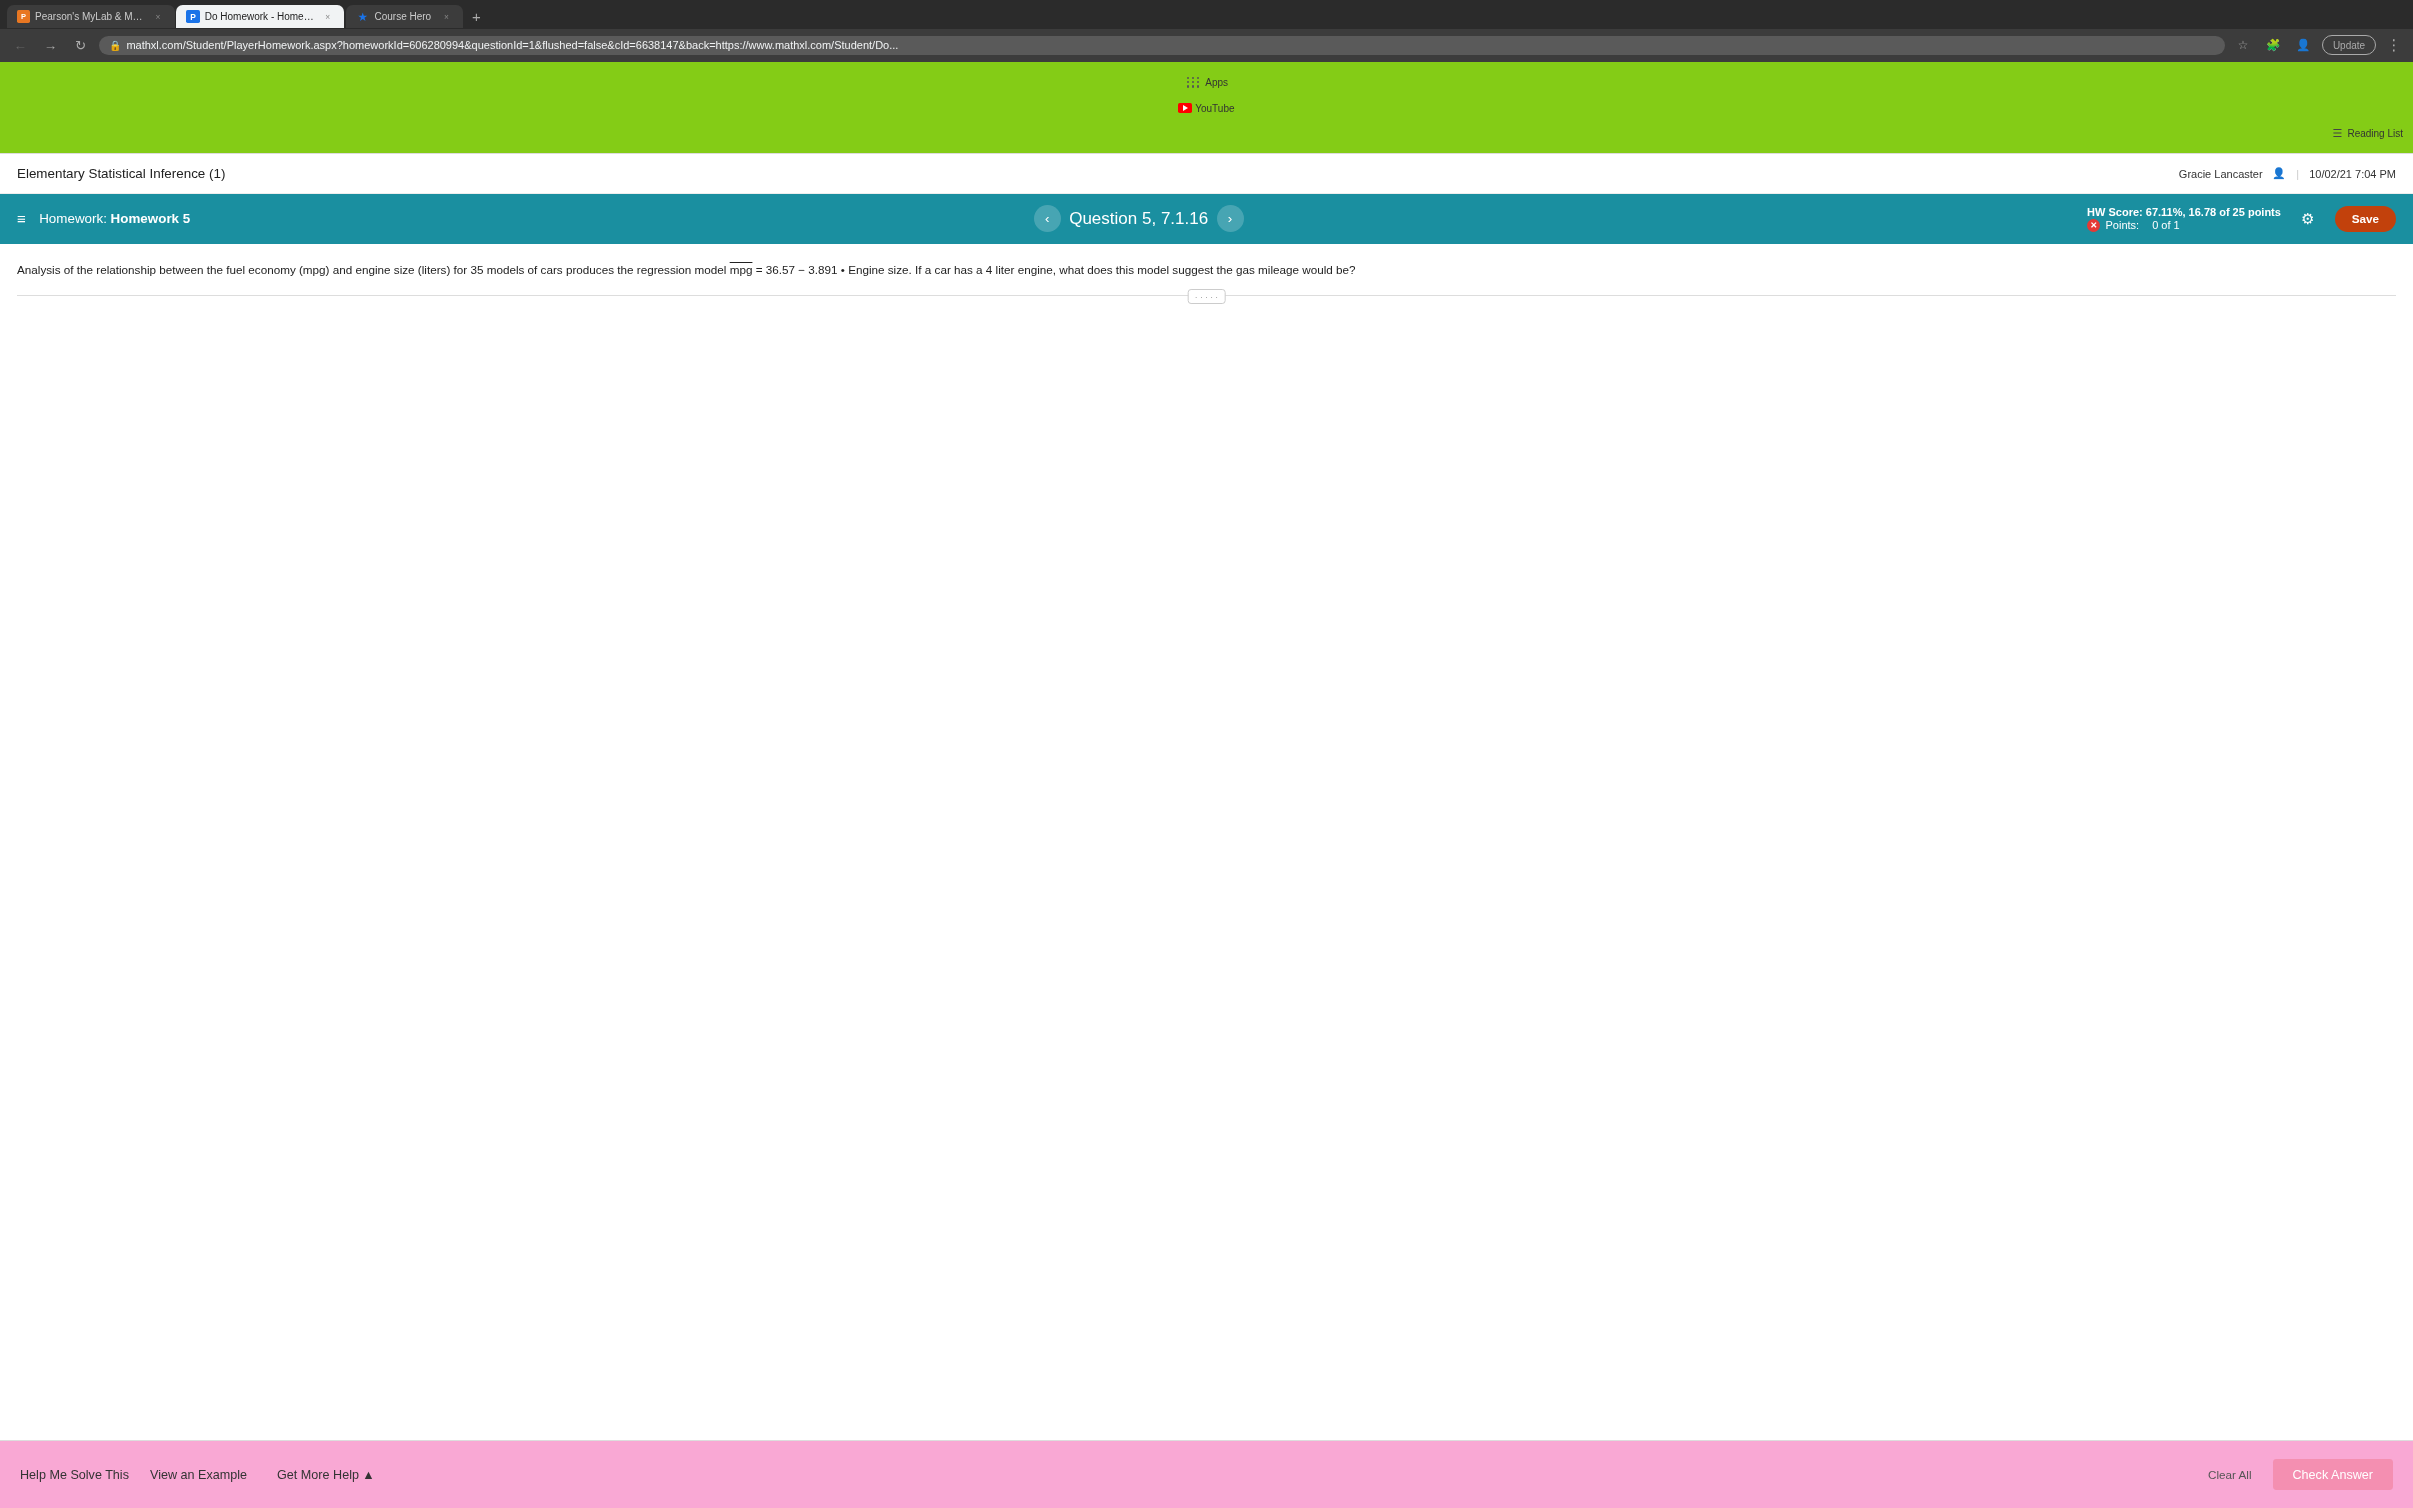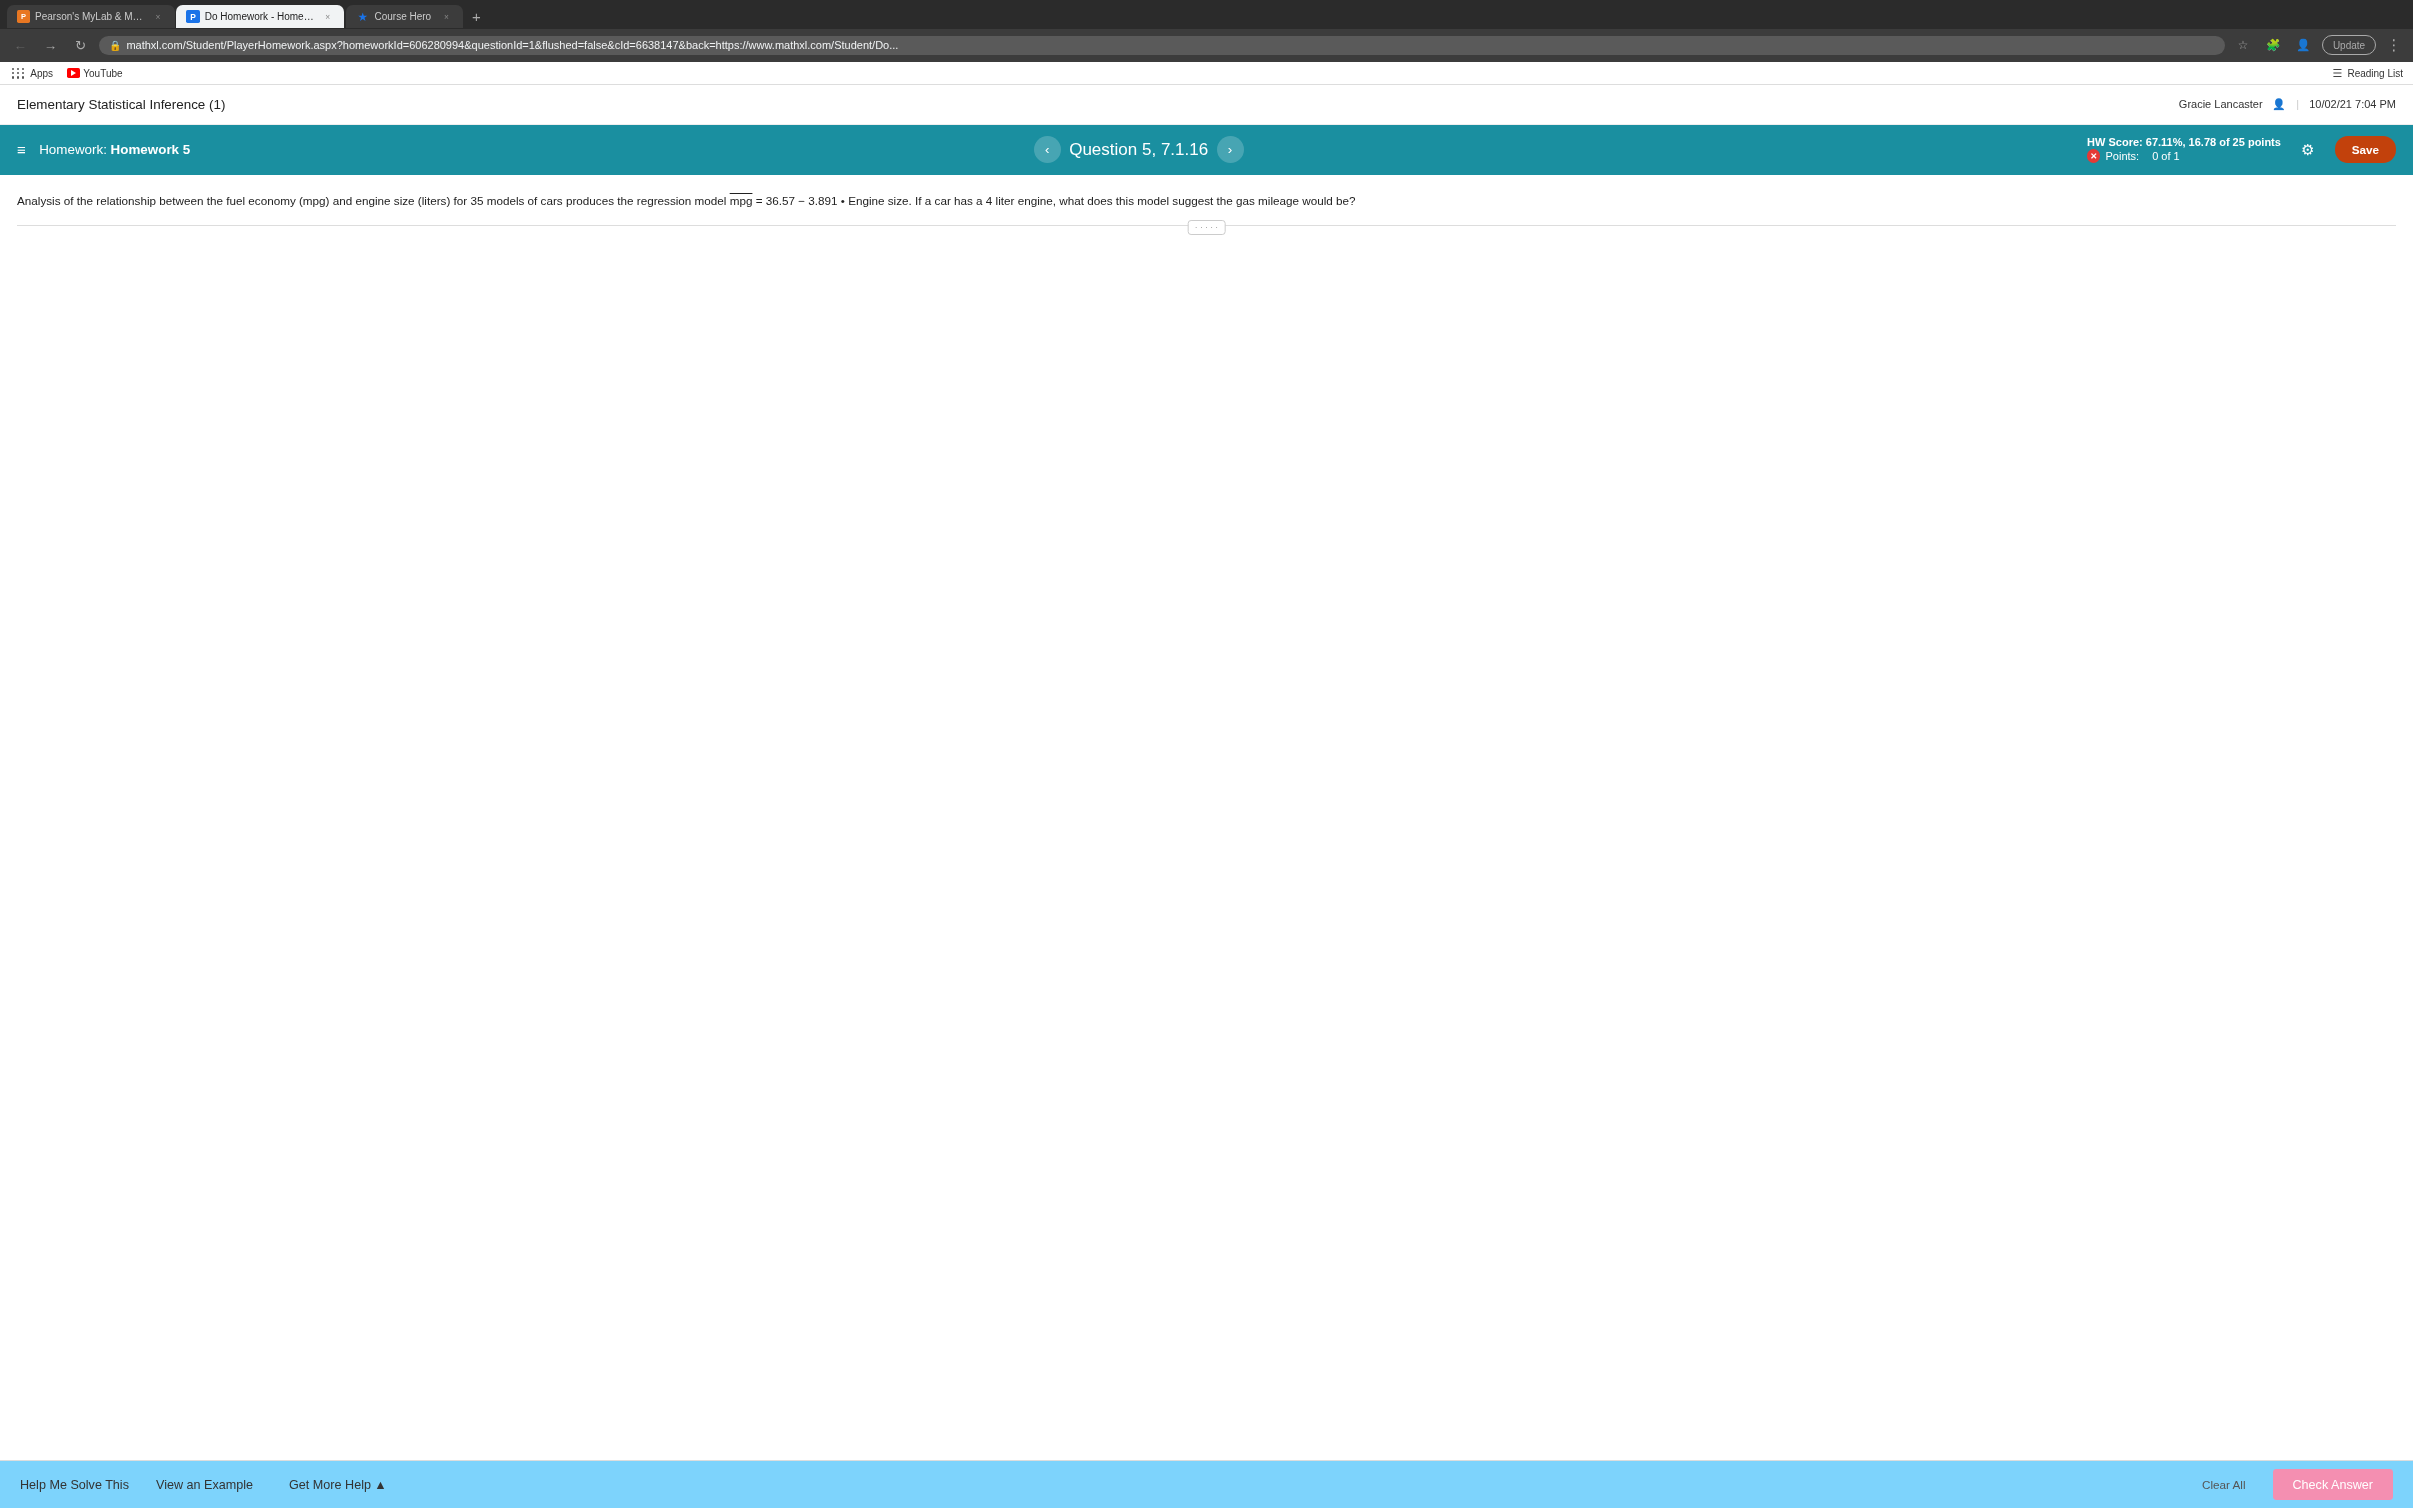--- a/index.html
+++ b/index.html
@@ -90,24 +90,25 @@
       cursor: pointer;
     }
     .more-btn {
       color: #aaa; font-size: 15px; cursor: pointer; padding: 0 3.4px;
     }
 
     
     .bookmarks-bar {
       display: flex;
       align-items: center;
-      background: #ffffff;
-      padding: 4px 10px;
+      background: #84cc16;
+      padding: 13px 10px;
       gap: 13.4px;
       border-bottom: 0.8px solid #ddd;
+      flex-direction: column;
     }
     .bookmark-item {
       display: flex; align-items: center; gap: 3.4px;
       font-size: 10px; color: #333; cursor: pointer;
     }
     .reading-list-btn {
       margin-left: auto;
       display: flex; align-items: center; gap: 3.4px;
       font-size: 10px; color: #333; cursor: pointer;
     }
@@ -215,27 +216,27 @@
     }
     .hint-text {
       color: #1a73e8; font-size: 11px; cursor: pointer;
     }
     .overline { text-decoration: overline; text-align: right; }
 
     
     .bottom-bar {
       position: fixed;
       bottom: 0; left: 0; right: 0;
-      background: #7dd3fc;
+      background: #f9a8d4;
       border-top: 0.8px solid #ddd;
       display: flex;
       align-items: center;
       padding: 0 20px;
-      height: 48px;
-      gap: 27px;
+      height: 68px;
+      gap: 21px;
     }
     .bottom-btn {
       font-size: 12.6px; color: #333; cursor: pointer; background: none; border: none;
       font-weight: normal;
     }
     .get-more-help-btn {
       display: flex; align-items: center; gap: 3.4px;
       font-size: 12.6px; color: #333; cursor: pointer; background: none; border: none; margin-left: 9px;
     }
     .bottom-spacer { flex: 1; }

